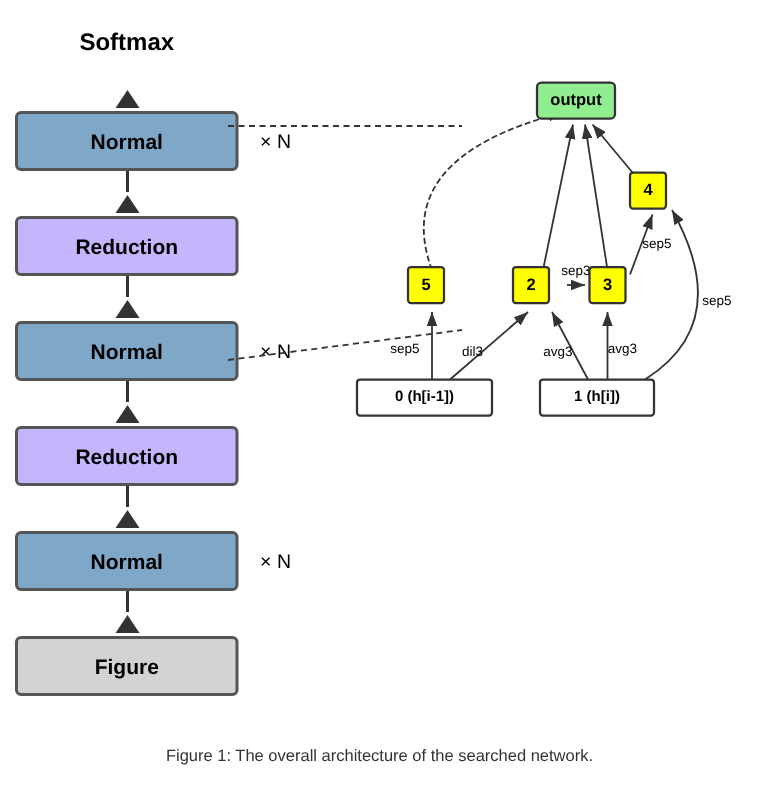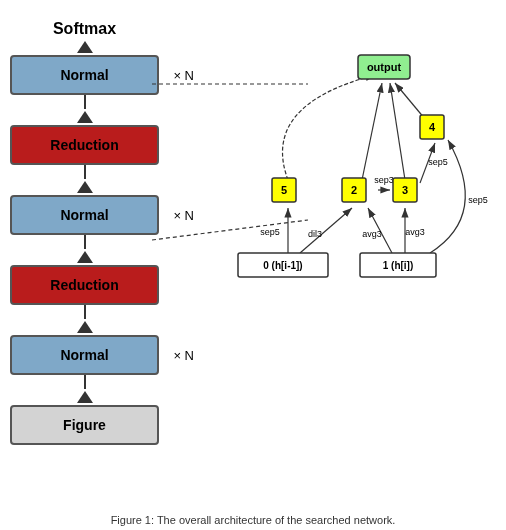--- a/index.html
+++ b/index.html
@@ -25,21 +25,21 @@
       top: 20px;
       display: flex;
       flex-direction: column;
       align-items: center;
       gap: 0;
     }
 
     .stack-title {
       font-size: 16px;
       font-weight: bold;
-      margin-bottom: 1px;
+      margin-bottom: 20px;
       text-align: center;
     }
 
     .arrow-up {
       width: 0;
       height: 0;
       border-left: 8px solid transparent;
       border-right: 8px solid transparent;
       border-bottom: 12px solid #333;
       margin: 2px auto;
@@ -56,21 +56,21 @@
       border: 2px solid #555;
       border-radius: 4px;
     }
 
     .block-normal {
       background: #7fa8c8;
       color: #000;
     }
 
     .block-reduction {
-      background: #b91c1c;
+      background: #c4b5fd;
       color: #000;
     }
 
     .block-image {
       background: #d3d3d3;
       color: #000;
     }
 
     .times-n {
       font-size: 13px;
@@ -138,21 +138,21 @@
       dominant-baseline: central;
     }
 
     .edge-label {
       font-size: 9px;
       text-anchor: middle;
     }
 
     .caption {
       position: absolute;
-      bottom: 4px;
+      bottom: 20px;
       left: 0;
       right: 0;
       text-align: center;
       font-size: 11px;
       color: #333;
     }
   </style>
 </head>
 <body>
 

